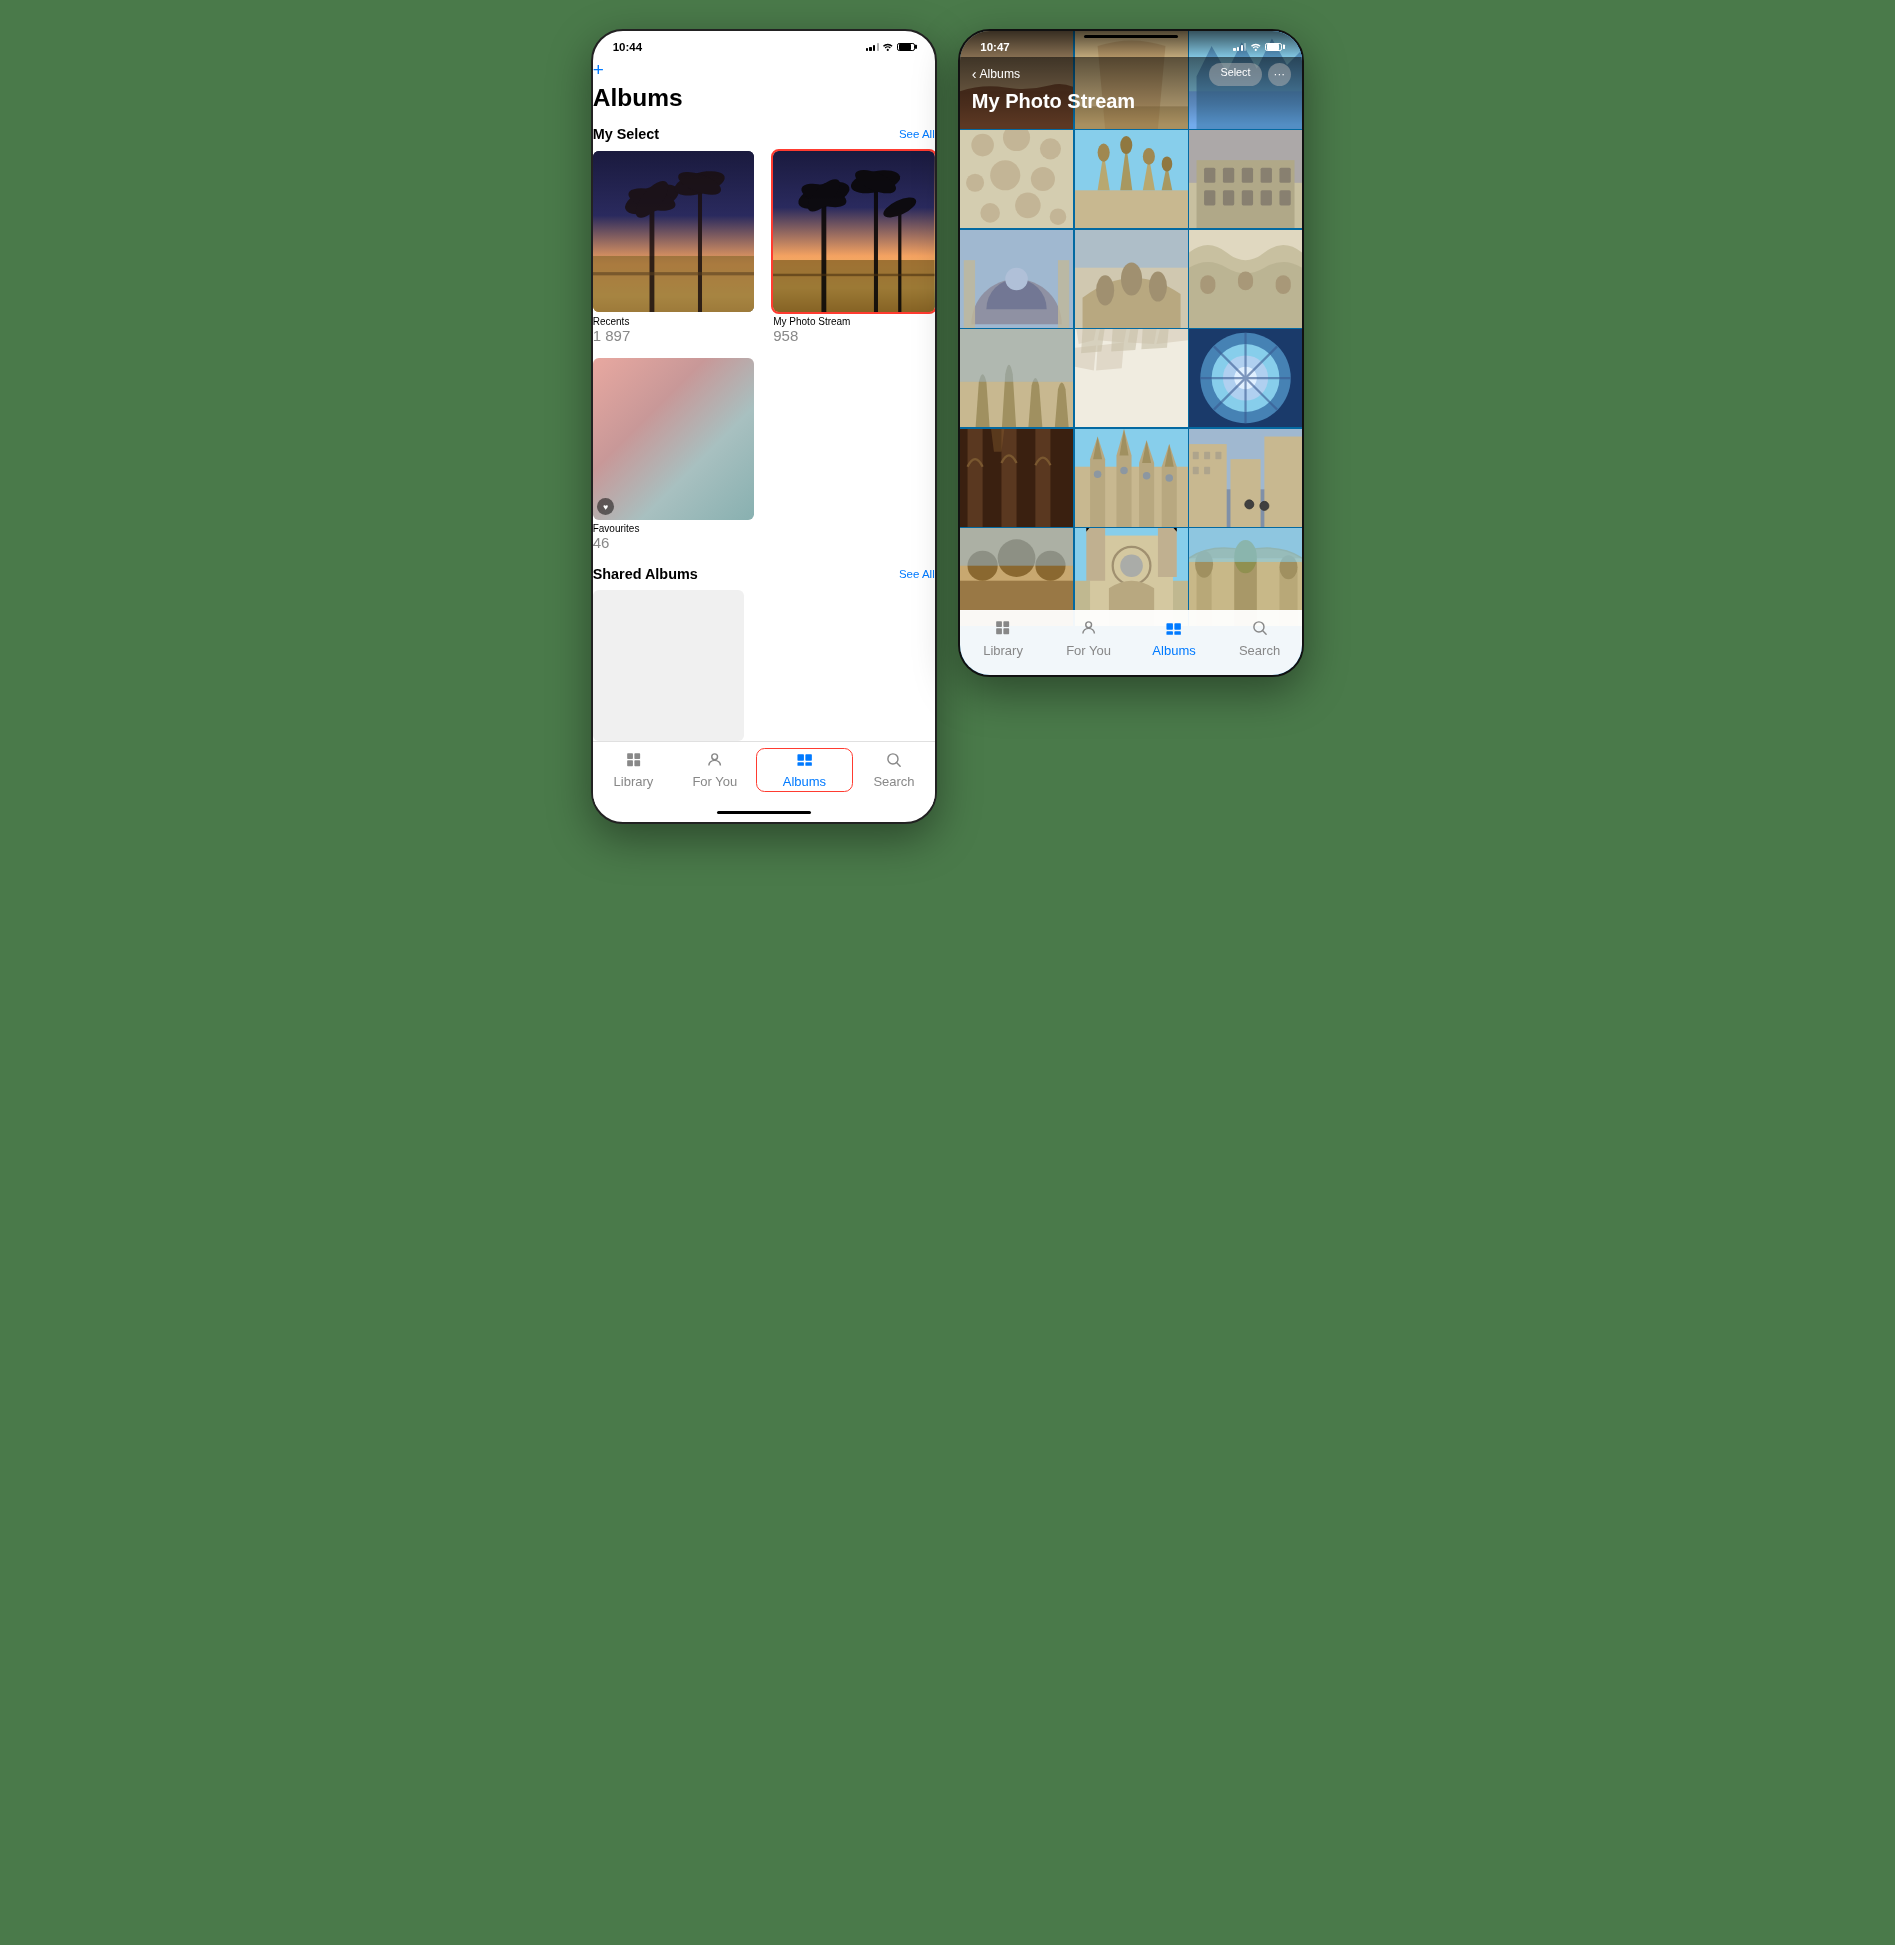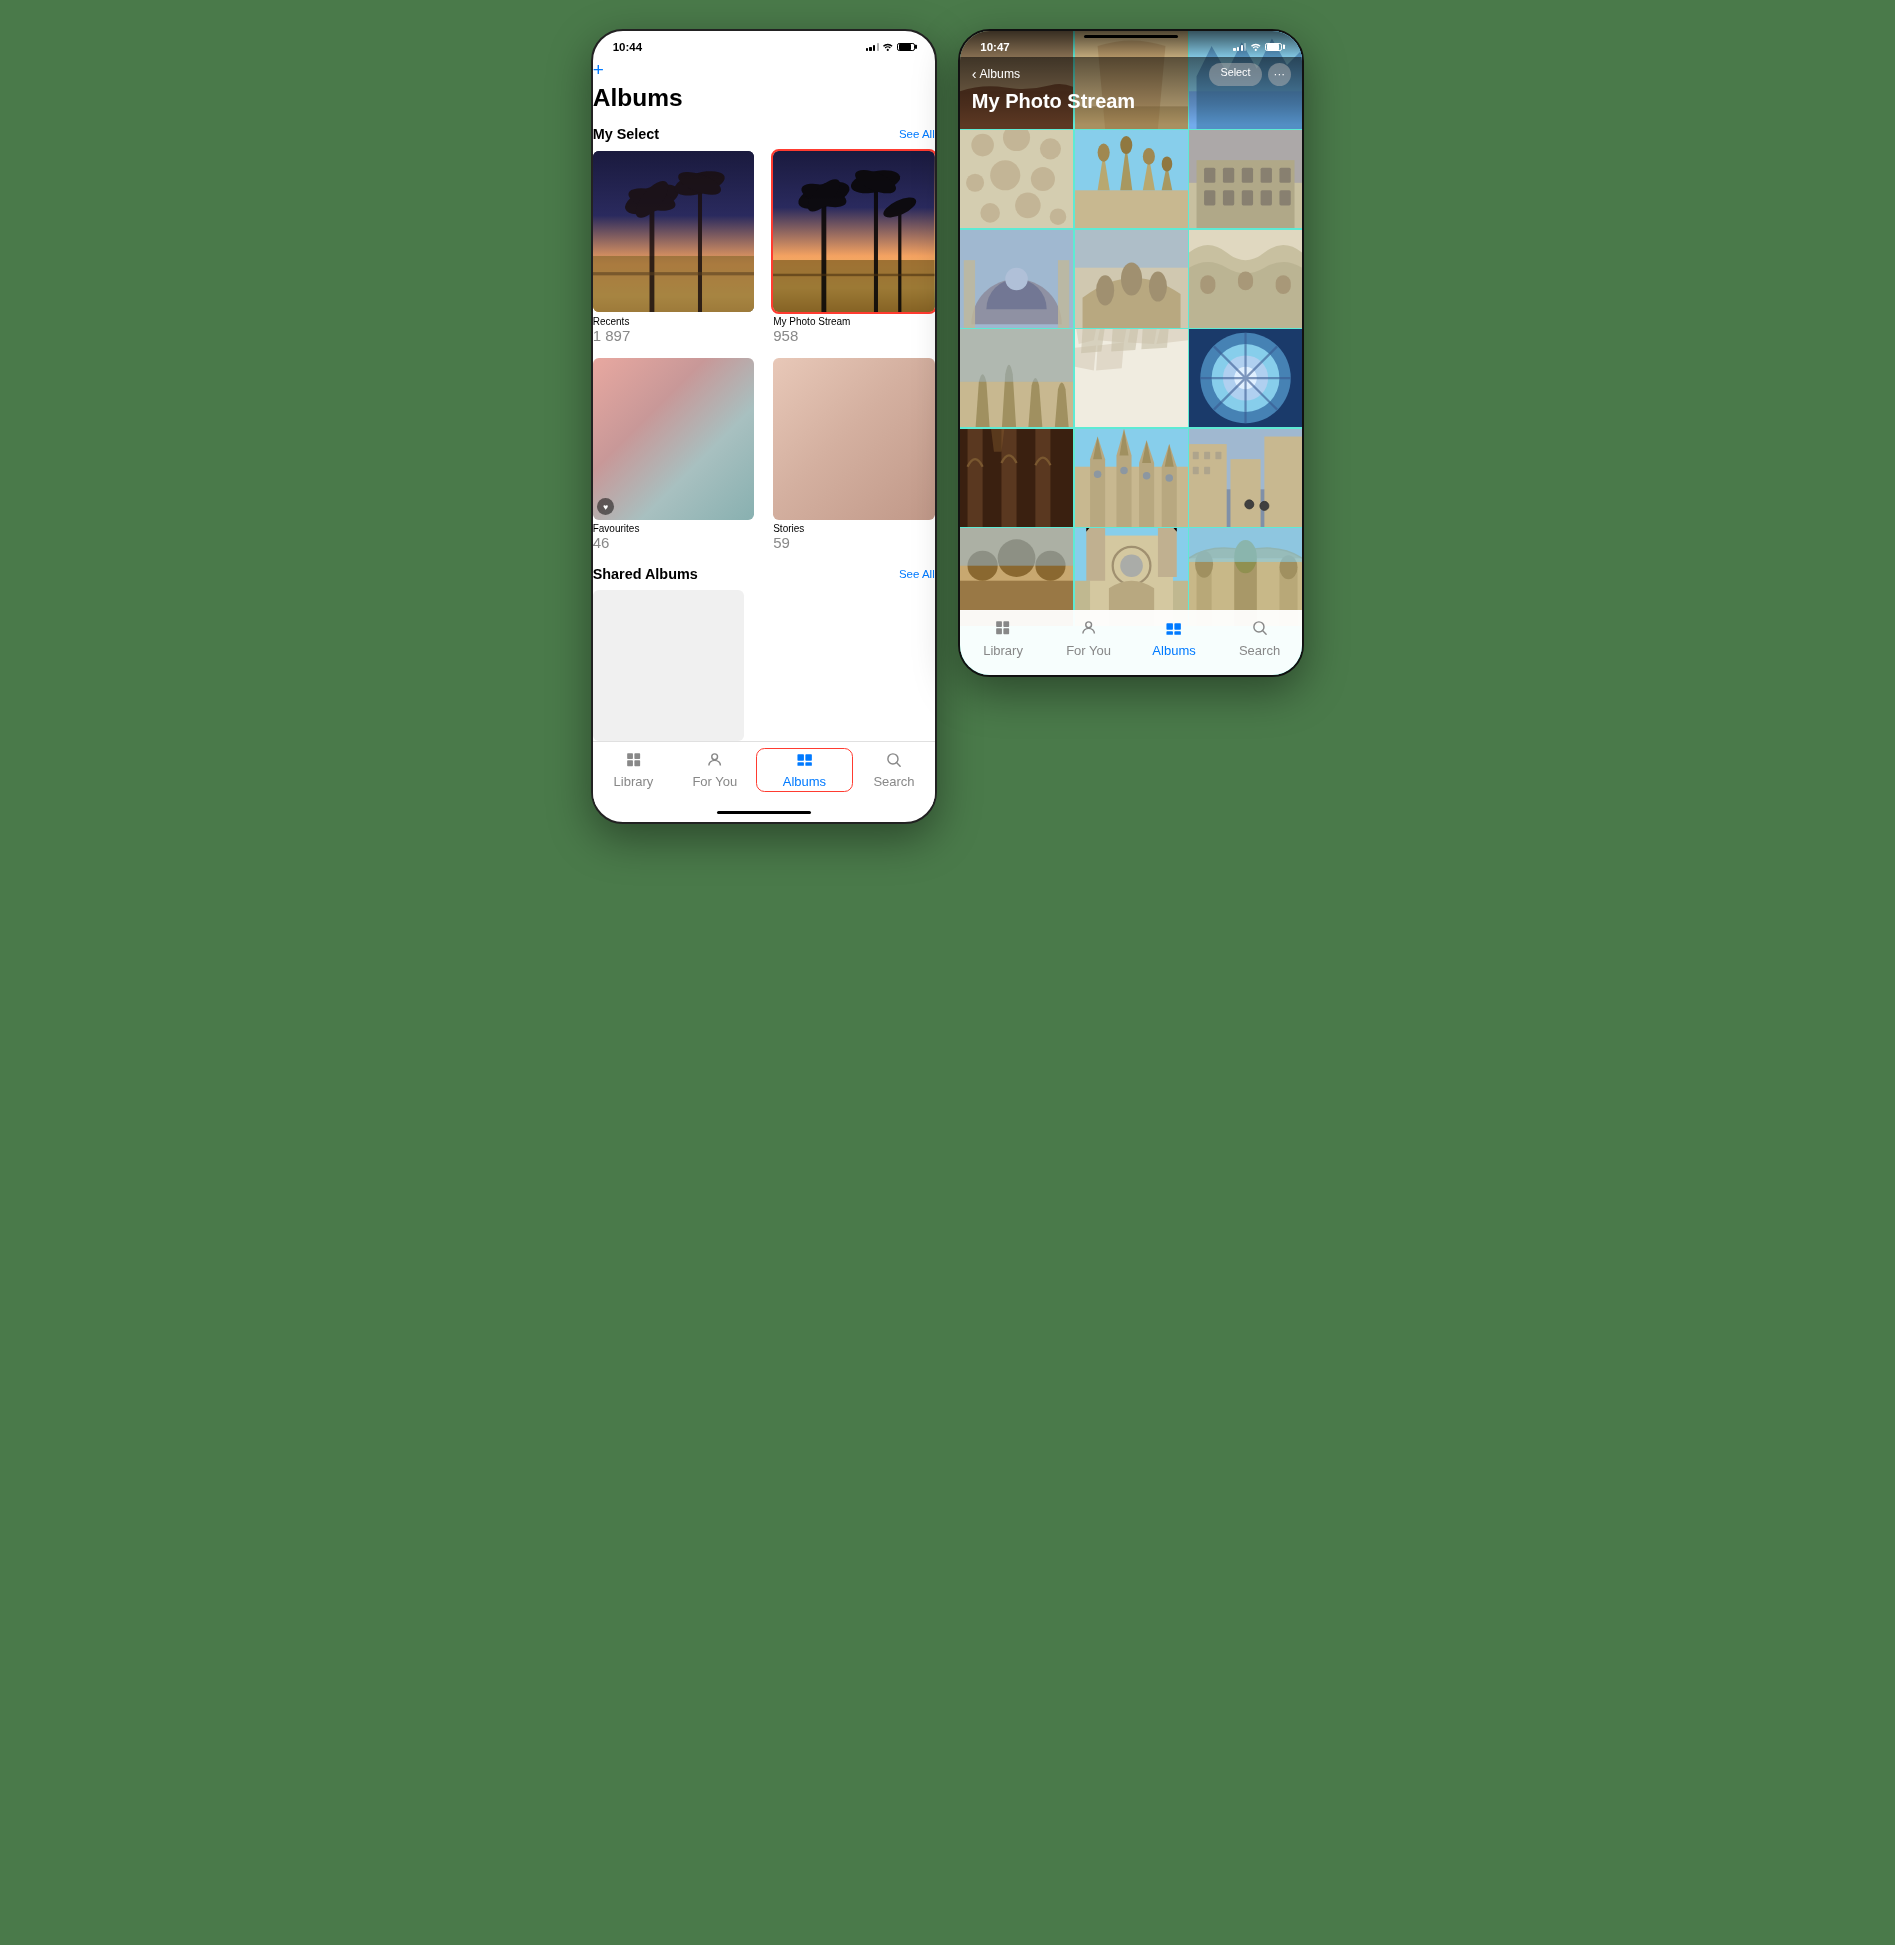--- a/index.html
+++ b/index.html
@@ -480,25 +480,20 @@
     <div class="album-grid">
 
       <div class="album-item">
         <div class="album-thumb" style="background: linear-gradient(135deg, #e8a8a0 0%, #c89898 35%, #a8c0c0 65%, #88b0b0 100%);">
           <div class="heart-badge">♥</div>
         </div>
         <div class="album-name">Favourites</div>
         <div class="album-count">46</div>
       </div>
 
-      <div class="album-item">
-        <div class="album-thumb" style="background: linear-gradient(135deg, #e8c8b8 0%, #d4b0a0 45%, #c09888 100%);"></div>
-        <div class="album-name">Stories</div>
-        <div class="album-count">59</div>
-      </div>
     </div>
 
     <div class="section-header">
       <span class="section-title">Shared Albums</span>
       <span class="see-all">See All</span>
     </div>
     <div style="width: 151px; height: 151px; background: #f0f0f0; border-radius: 5.8px;"></div>
   </div>
 
   <div class="tab-bar">
@@ -539,21 +534,21 @@
             <circle cx="11" cy="11" r="7" fill="none" stroke="#888" stroke-width="2"></circle>
             <line x1="16" y1="16" x2="21" y2="21" stroke="#888" stroke-width="2" stroke-linecap="round"></line>
           </svg>
       </div>
       <span class="tab-label">Search</span>
     </div>
   </div>
   <div class="home-indicator"></div>
 </div>
 
-<div class="iphone dark-frame phone-right" style="position: relative; background:#5eead4;">
+<div class="iphone dark-frame phone-right" style="position: relative; background:#0369a1;">
 
   <div class="status-bar" style="color:#fff; position:absolute; top:0; left:0; right:0; z-index:20; background: linear-gradient(to bottom, rgba(0,0,0,0.6) 0%, transparent 100%);">
     <span class="status-time" style="color:#fff;">10:47</span>
     <div class="status-icons">
       <div class="signal-bars">
         <span style="background:#fff;"></span>
         <span style="background:#fff;"></span>
         <span style="background:#fff;"></span>
         <span style="background:#fff; opacity:0.4;"></span>
       </div>

